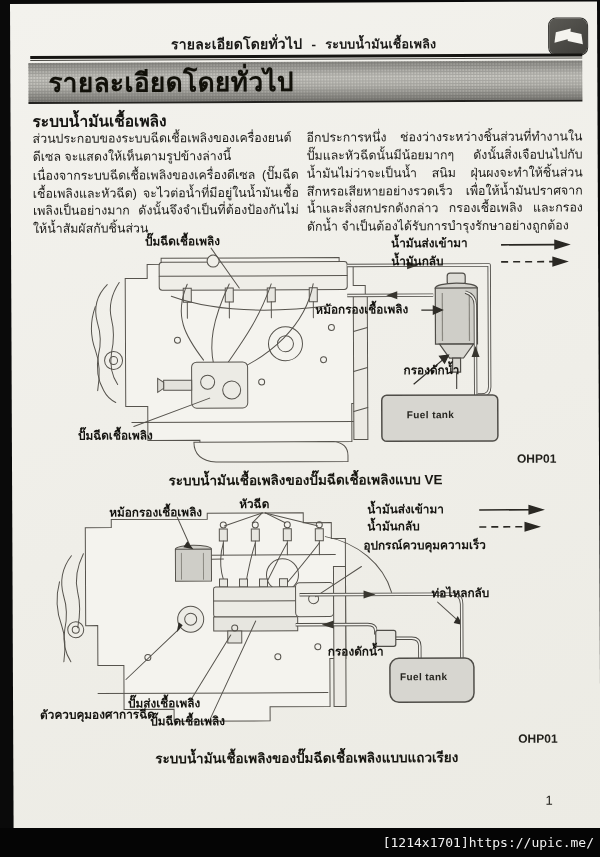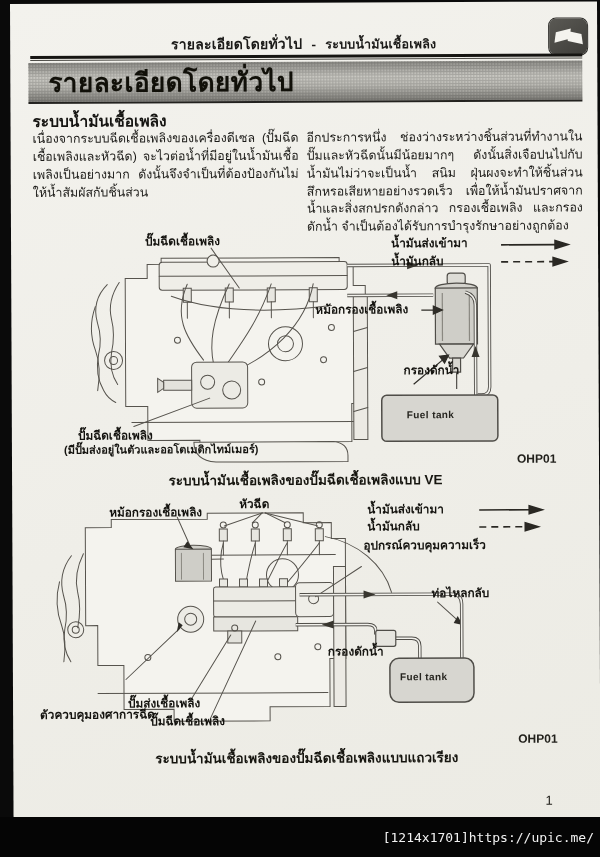--- a/index.html
+++ b/index.html
@@ -6,21 +6,21 @@
   body{
     width:600px;height:857px;position:relative;background:#0a0a0a;
     font-family:"Liberation Sans",sans-serif;overflow:hidden;
   }
   .scan{
     position:absolute;left:10px;top:4px;width:587px;height:831px;
     background:linear-gradient(160deg,#f3f2ed 0%,#efeee8 55%,#ecebe4 100%);
     transform:rotate(-0.25deg);transform-origin:top left;
   }
   .footerbar{
-    position:absolute;left:0;bottom:0;width:600px;height:40px;background:#050505;
+    position:absolute;left:0;bottom:0;width:600px;height:29px;background:#050505;
     color:#f2f2f2;font-family:"DejaVu Sans Mono",monospace;font-size:13px;
     display:flex;align-items:center;justify-content:flex-end;padding-right:6px;box-sizing:border-box;
   }
   
   .breadcrumb{
     position:absolute;left:0;top:30px;width:100%;text-align:center;color:#1c1b19;
     font-weight:bold;font-size:14px;letter-spacing:.2px;
   }
   .breadcrumb .sub{font-size:12.5px;font-family:Liberation Mono, monospace;}
   .logo{
@@ -88,20 +88,21 @@
   <div class="headrule"></div>
   <div class="headrule2"></div>
 
   <div class="titlebar">
     <span>รายละเอียดโดยทั่วไป</span>
   </div>
 
   <div class="section-heading">ระบบน้ำมันเชื้อเพลิง</div>
 
   <div class="col col-left">
+    <p>ส่วนประกอบของระบบฉีดเชื้อเพลิงของเครื่องยนต์ดีเซล จะแสดงให้เห็นตามรูปข้างล่างนี้</p>
     <p>เนื่องจากระบบฉีดเชื้อเพลิงของเครื่องดีเซล (ปั๊มฉีดเชื้อเพลิงและหัวฉีด) จะไวต่อน้ำที่มีอยู่ในน้ำมันเชื้อเพลิงเป็นอย่างมาก ดังนั้นจึงจำเป็นที่ต้องป้องกันไม่ให้น้ำสัมผัสกับชิ้นส่วน</p>
   </div>
   <div class="col col-right">
     <p>อีกประการหนึ่ง ช่องว่างระหว่างชิ้นส่วนที่ทำงานในปั๊มและหัวฉีดนั้นมีน้อยมากๆ ดังนั้นสิ่งเจือปนไปกับน้ำมันไม่ว่าจะเป็นน้ำ สนิม ฝุ่นผงจะทำให้ชิ้นส่วนสึกหรอเสียหายอย่างรวดเร็ว เพื่อให้น้ำมันปราศจากน้ำและสิ่งสกปรกดังกล่าว กรองเชื้อเพลิง และกรองดักน้ำ จำเป็นต้องได้รับการบำรุงรักษาอย่างถูกต้อง</p>
   </div>
 
   <div class="diagram d1">
     <svg width="520" height="248" viewBox="0 0 520 248">
       <g stroke="#56534d" fill="none" stroke-width="1" stroke-linecap="round">
 
@@ -199,21 +200,20 @@
           <path d="M492,27 l13,4 l-13,4 z"></path>
       </g>
     </svg>
     <div class="dlabel" style="left:84px;top:2px;">ปั๊มฉีดเชื้อเพลิง</div>
     <div class="dlabel" style="left:330px;top:5px;">น้ำมันส่งเข้ามา</div>
     <div class="dlabel" style="left:330px;top:23px;">น้ำมันกลับ</div>
     <div class="dlabel" style="left:254px;top:71px;">หม้อกรองเชื้อเพลิง</div>
     <div class="dlabel" style="left:342px;top:132px;">กรองดักน้ำ</div>
     <div class="tanklabel" style="left:345px;top:178px;">Fuel tank</div>
     <div class="dlabel" style="left:16px;top:196px;">ปั๊มฉีดเชื้อเพลิง</div>
-    <div class="dlabel small" style="left:2px;top:211px;">(มีปั๊มส่งอยู่ในตัวและออโตเมติกไทม์เมอร์)</div>
   </div>
   <div class="caption cap1">ระบบน้ำมันเชื้อเพลิงของปั๊มฉีดเชื้อเพลิงแบบ VE</div>
   <div class="ohp ohp1">OHP01</div>
 
   <div class="diagram d2">
     <svg width="558" height="242" viewBox="0 0 558 242">
       <g stroke="#56534d" fill="none" stroke-width="1" stroke-linecap="round">
 
         <path d="M58,30 h26 v-8 h96 v-6 h96 v10 h28 v16 h14 v120 h-16 v48 h-60 v14 h-96 v-12 h-50 v-44 h-26 v-40 h-12 z" fill="#f4f3ee"></path>
 

